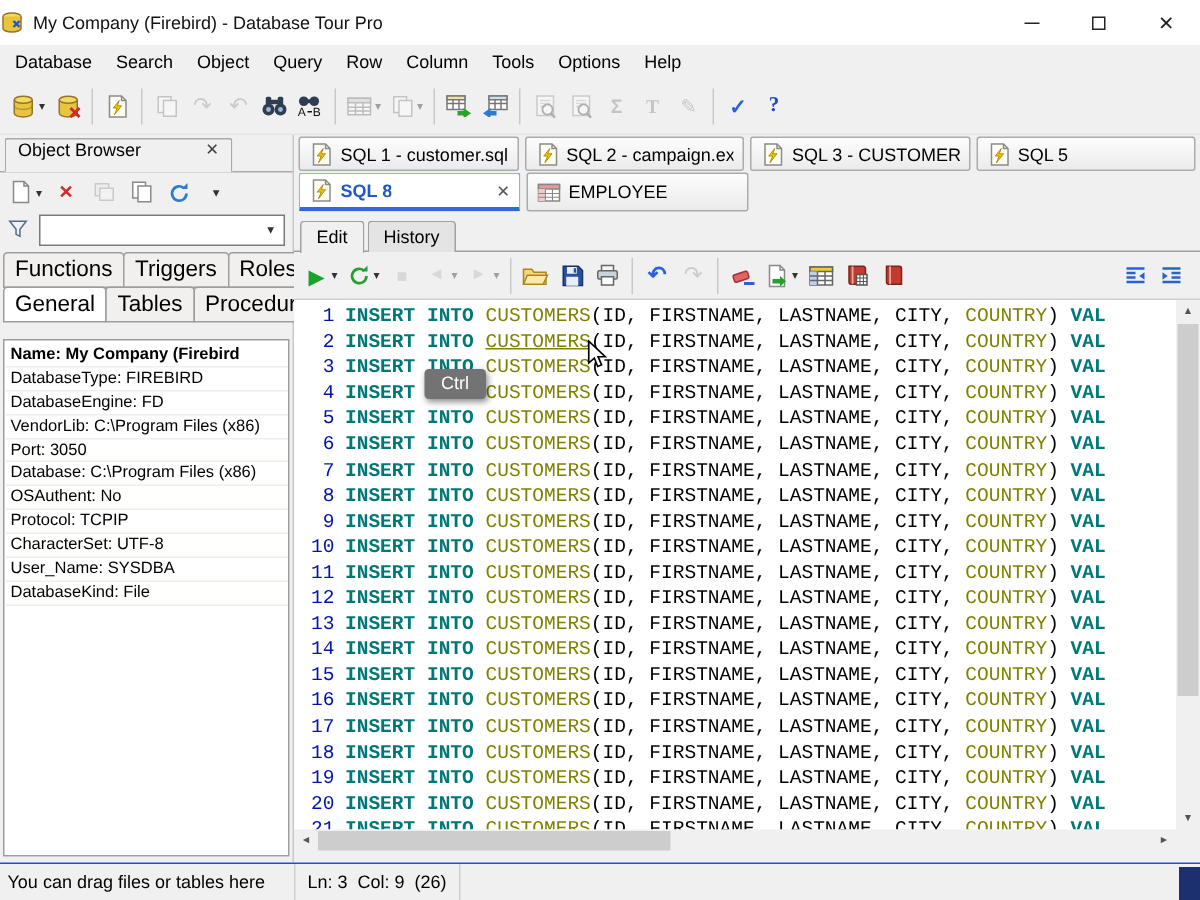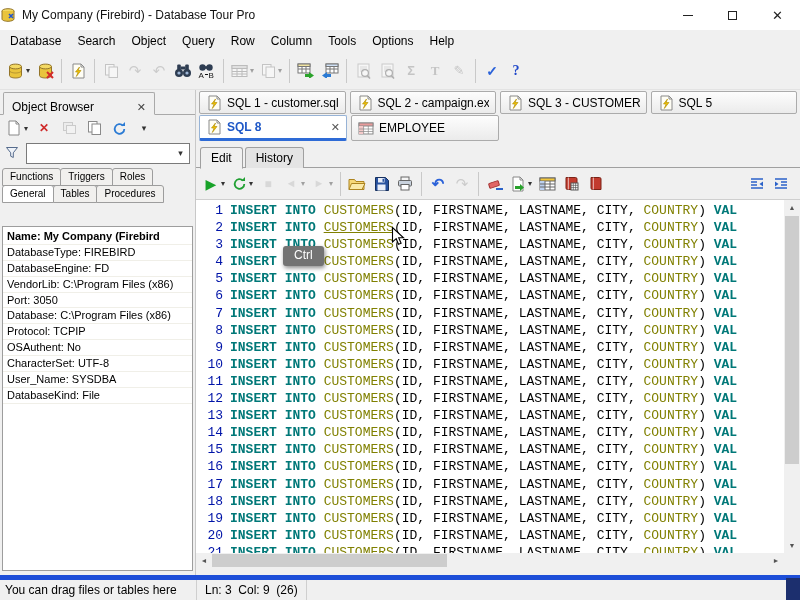--- a/index.html
+++ b/index.html
@@ -20,31 +20,31 @@
   .toolbar{position:absolute;top:52px;left:0;right:0;height:38px;background:#f0f0f0;display:flex;align-items:center;padding:0 4px;border-bottom:1px solid #e3e3e3}
   .tbtn{height:28px;min-width:24px;display:flex;align-items:center;justify-content:center;background:transparent;border:0;padding:0 3px}
   .tbtn.disabled{opacity:.42;filter:grayscale(1)}
   .ticon{display:inline-flex;align-items:center;justify-content:center;min-width:16px;height:16px;font-size:13px;line-height:1}
   .dd{font-size:8px;color:#333;margin-left:2px}
   .tsep{width:1px;height:24px;background:#c9c9c9;margin:0 4px;display:inline-block}
 
   
   .left-panel{position:absolute;top:90px;left:0;width:196px;bottom:25px;background:#f0f0f0;border-right:1px solid #c8c8c8}
   .ob-tabbar{height:25px;padding:2px 3px 0;border-bottom:1px solid #a9a9a9;display:flex}
-  .ob-tab{background:#f0f0f0;border:1px solid #a9a9a9;border-bottom:1px solid #f0f0f0;margin-bottom:-1px;border-radius:2px 2px 0 0;display:flex;align-items:flex-end;justify-content:space-between;padding:0 8px;font-size:12px;width:152px}
+  .ob-tab{background:#f0f0f0;border:1px solid #a9a9a9;border-bottom:1px solid #f0f0f0;margin-bottom:-1px;border-radius:2px 2px 0 0;display:flex;align-items:flex-start;justify-content:space-between;padding:0 8px;font-size:12px;width:152px}
   .ob-close{color:#444;font-size:11px;margin-left:10px}
   .ob-toolbar{height:26px;display:flex;align-items:center;padding:2px 3px;gap:1px}
   .ob-toolbar .tbtn{height:22px}
   .filter-row{height:24px;display:flex;align-items:center;padding:0 5px;gap:5px}
   .filter-btn{display:inline-flex;width:16px;height:14px}
   .combo{flex:1;height:21px;background:#fff;border:1px solid #7a7a7a;display:flex;align-items:center;padding-left:4px}
   .combo-dd{margin-left:auto;width:17px;text-align:center;font-size:9px;color:#333}
   .ob-tabs{padding:4px 2px 0}
   .ob-tabrow{display:flex;margin-top:-1px}
-  .ob-t{padding:2px 7px 3px;font-size:10px;background:#f1f0ee;border:1px solid #9d9d9d;border-radius:3px 3px 0 0;margin-right:-1px;white-space:nowrap}
+  .ob-t{padding:2px 7px 3px;font-size:15px;background:#f1f0ee;border:1px solid #9d9d9d;border-radius:3px 3px 0 0;margin-right:-1px;white-space:nowrap}
   .ob-t.active{background:#fff;position:relative;z-index:2}
   .props{position:absolute;top:136px;left:2px;right:2px;bottom:4px;background:#fff;border:1px solid #9d9d9d;overflow:hidden;padding-top:2px}
   .prop-row{font-size:11px;height:15.9px;line-height:15.5px;padding:0 4px;border-bottom:1px solid #f0efe8;white-space:nowrap;overflow:hidden}
   .prop-row.bold{font-weight:bold}
 
   
   .right-area{position:absolute;top:90px;left:196px;right:0;bottom:25px;background:#f0f0f0}
   .doc-row{position:absolute;left:0;right:0;display:flex;gap:4px;padding:0 3px}
   .doc-row.r1{top:1px;height:23px}
   .doc-row.r2{top:25px;height:26px}
@@ -73,21 +73,21 @@
   .vscroll{position:absolute;right:0;top:110px;height:353px;width:16px;background:#f0f0f0}
   .sarrow{width:16px;height:15px;display:flex;align-items:center;justify-content:center;font-size:7px;color:#555}
   .vthumb{position:absolute;top:16px;left:1px;width:14px;height:248px;background:#cdcdcd}
   .sbottom{position:absolute;bottom:0;left:0}
   .hscroll{position:absolute;left:0;right:16px;top:463px;height:15px;background:#f0f0f0}
   .hthumb{position:absolute;left:16px;top:1px;height:13px;width:235px;background:#cdcdcd}
   .harrow-r{position:absolute;right:0;top:0}
   .scorner{position:absolute;right:0;top:463px;width:16px;height:15px;background:#f0f0f0}
 
   
-  .statusbar{position:absolute;left:0;right:0;bottom:0;height:25px;background:#f0f0f0;border-top:5px solid #1d4ed8;display:flex;align-items:center;font-size:12px}
+  .statusbar{position:absolute;left:0;right:0;bottom:0;height:25px;background:#f0f0f0;border-top:1px solid #1d4ed8;display:flex;align-items:center;font-size:12px}
   .sb-msg{width:197px;padding:0 5px;border-right:1px solid #cfcfcf;white-space:nowrap;overflow:hidden;align-self:stretch;display:flex;align-items:center}
   .sb-pos{width:110px;padding:0 8px;white-space:pre;border-right:1px solid #cfcfcf;align-self:stretch;display:flex;align-items:center}
   .sb-grip{position:absolute;right:0;bottom:0;width:14px;height:22px;background:#1c2f6e}
 
   
   .tooltip{position:absolute;left:283px;top:246px;background:#737373;color:#fff;padding:2px 11px 4px;border-radius:3px;font-size:12px;z-index:50;box-shadow:1px 2px 4px rgba(0,0,0,.45)}
   .cursor{position:absolute;left:391px;top:226px;z-index:60;pointer-events:none}
   .g{line-height:1}
 </style>
 </head>
@@ -363,22 +363,22 @@
         <div class="ob-t">Procedures</div>
       </div>
     </div>
   <div class="props">
       <div class="prop-row bold">Name: My Company (Firebird</div>
       <div class="prop-row">DatabaseType: FIREBIRD</div>
       <div class="prop-row">DatabaseEngine: FD</div>
       <div class="prop-row">VendorLib: C:\Program Files (x86)</div>
       <div class="prop-row">Port: 3050</div>
       <div class="prop-row">Database: C:\Program Files (x86)</div>
+      <div class="prop-row">OSAuthent: No</div>
       <div class="prop-row">Protocol: TCPIP</div>
-      <div class="prop-row">OSAuthent: No</div>
       <div class="prop-row">CharacterSet: UTF-8</div>
       <div class="prop-row">User_Name: SYSDBA</div>
       <div class="prop-row">DatabaseKind: File</div>
     </div>
 </div>
 
 <div class="right-area">
   <div class="doc-row r1">
       <div class="doc-tab">
         <span class="dticon">

